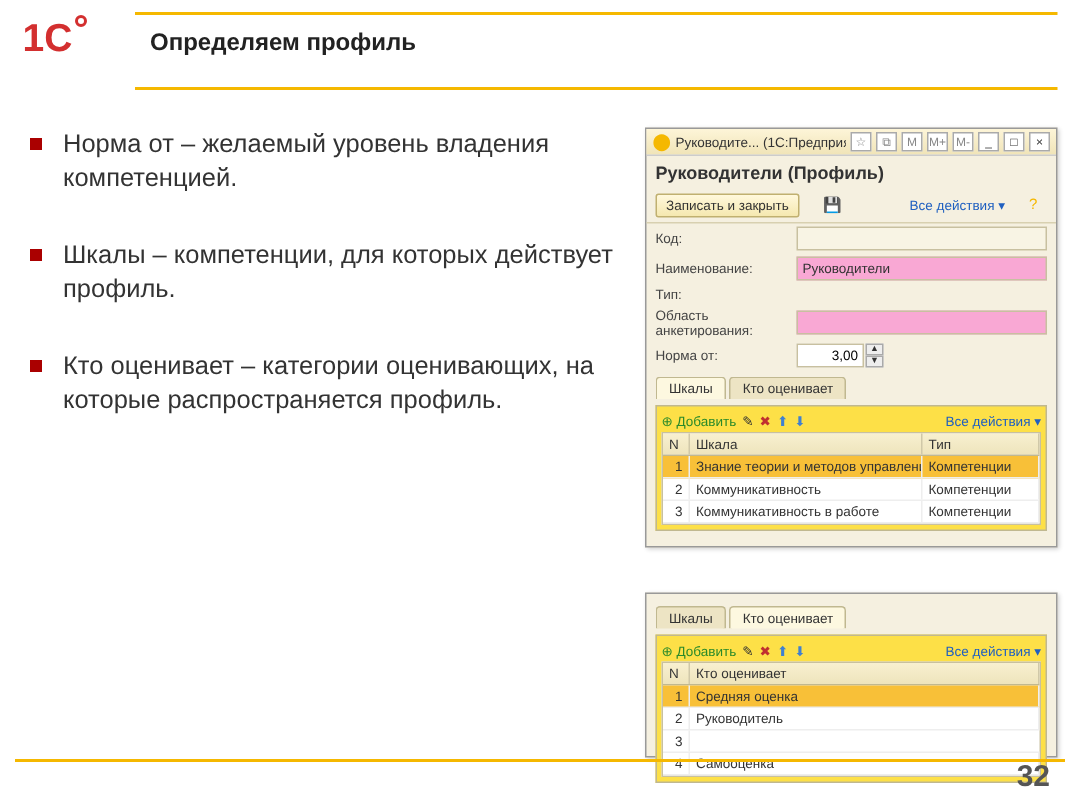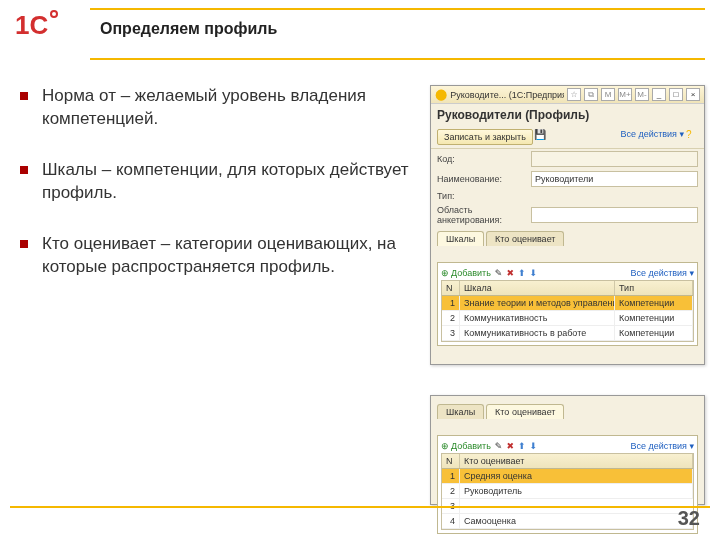--- a/index.html
+++ b/index.html
@@ -15,31 +15,31 @@
 .bullet-marker{width:8px;height:8px;background:#a00;margin-right:14px;margin-top:7px;flex-shrink:0}
 .bullet-text{flex:1}
 .win{position:absolute;border:1px solid #999;background:#f5f0e0;font-size:10px;color:#333;box-shadow:1px 1px 3px rgba(0,0,0,.2)}
 .win1{top:85px;left:430px;width:275px;height:280px}
 .win2{top:395px;left:430px;width:275px;height:110px}
 .titlebar{height:18px;background:linear-gradient(#fdf5d8,#f0e4b8);border-bottom:1px solid #ccc;display:flex;align-items:center;padding:0 4px;gap:3px}
 .tb-title{flex:1;font-size:9px;overflow:hidden;white-space:nowrap}
 .tb-btn{width:14px;height:13px;border:1px solid #aaa;background:#fff;font-size:8px;text-align:center;line-height:11px;cursor:pointer}
 .tb-btn.m{color:#888}
 .formtitle{padding:4px 6px;font-size:12px;font-weight:bold;color:#333}
-.toolbar{display:flex;align-items:flex-start;padding:3px 6px;gap:2px;border-bottom:1px solid #d8d0b0}
+.toolbar{display:flex;align-items:center;padding:3px 6px;gap:16px;border-bottom:1px solid #d8d0b0}
 .btn-main{background:linear-gradient(#fff8dc,#f5e8b0);border:1px solid #c0b070;padding:2px 6px;border-radius:2px;font-size:9px;cursor:pointer}
 .link{color:#2060c0;font-size:9px;cursor:pointer;margin-left:auto}
 .form-row{display:flex;align-items:center;padding:2px 6px;gap:4px}
 .lbl{width:90px;font-size:9px;color:#444}
-.fld{flex:1;height:16px;border:1px solid #c8c0a0;background:#ffffff;padding:0 3px;font-size:9px;line-height:14px;overflow:hidden}
+.fld{flex:1;height:16px;border:1px solid #c8c0a0;background:#f9a8d4;padding:0 3px;font-size:9px;line-height:14px;overflow:hidden}
 .fld.ro{background:#f8f4e4}
 .tabs{display:flex;padding:0 6px;margin-top:4px}
 .tab{padding:2px 8px;border:1px solid #c0b890;background:#ede4c4;font-size:9px;border-bottom:none;border-radius:3px 3px 0 0;margin-right:2px;cursor:pointer}
 .tab.active{background:#fdf8e0}
-.tab-body{margin:16px 6px 6px;border:1px solid #c0b890;background:#ffffff;padding:3px}
+.tab-body{margin:4px 6px 6px;border:1px solid #c0b890;background:#fde047;padding:3px}
 .subbar{display:flex;align-items:center;gap:4px;padding:2px 0;font-size:9px}
 .add{color:#2a8a2a;cursor:pointer}
 .del{color:#c03030;cursor:pointer}
 .grid{border:1px solid #c8c0a0;background:#fff;font-size:9px}
 .grid-head{display:flex;background:linear-gradient(#f8f0d0,#eee4bc);border-bottom:1px solid #c0b890}
 .gh{padding:2px 4px;border-right:1px solid #d0c8a8}
 .gh.n{width:18px}.gh.s{flex:1}.gh.t{width:78px}
 .grid-row{display:flex;border-bottom:1px solid #eee}
 .gc{padding:2px 4px;border-right:1px solid #eee;overflow:hidden;white-space:nowrap}
 .gc.n{width:18px;text-align:right}.gc.s{flex:1}.gc.t{width:78px}
@@ -106,20 +106,30 @@
       <span class="lbl">Наименование:</span>
       <span class="fld">Руководители</span>
     </div>
   <div class="form-row">
       <span class="lbl">Тип:</span>
     </div>
   <div class="form-row">
       <span class="lbl">Область анкетирования:</span>
       <span class="fld"></span>
     </div>
+  <div class="form-row">
+    <span class="lbl">Норма от:</span>
+    <div class="spin">
+      <input value="3,00" style="">
+      <div class="spin-btns">
+          <div class="spin-btn">▲</div>
+          <div class="spin-btn">▼</div>
+        </div>
+    </div>
+  </div>
   <div class="tabs">
     <div class="tab active">Шкалы</div>
     <div class="tab">Кто оценивает</div>
   </div>
   <div class="tab-body">
     <div class="subbar">
       <span class="add">⊕ <span>Добавить</span></span>
       <span>✎</span>
       <span class="del">✖</span>
       <span style="color:#4080d0">⬆</span>

